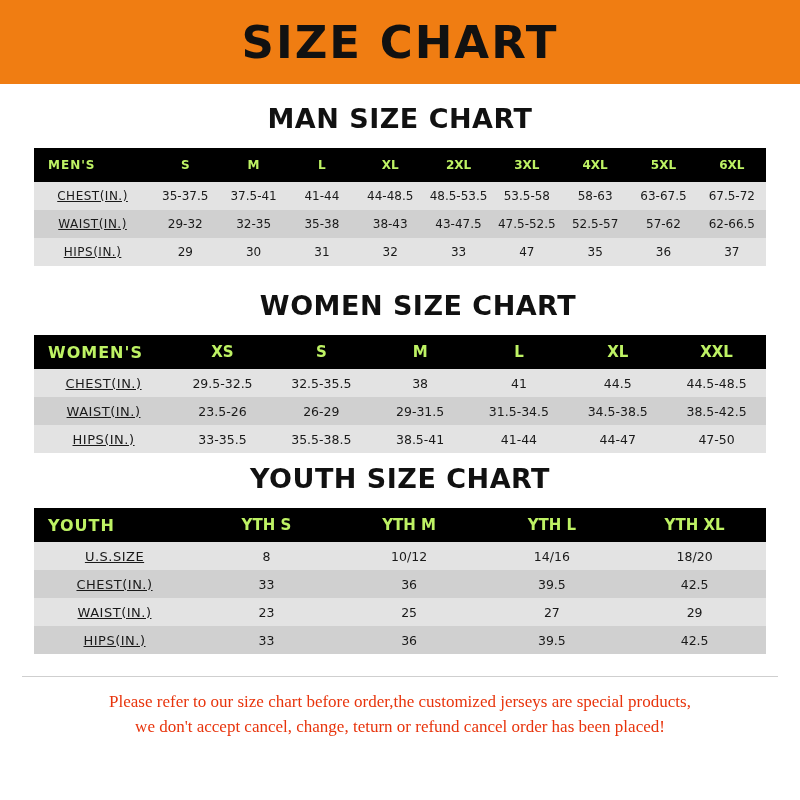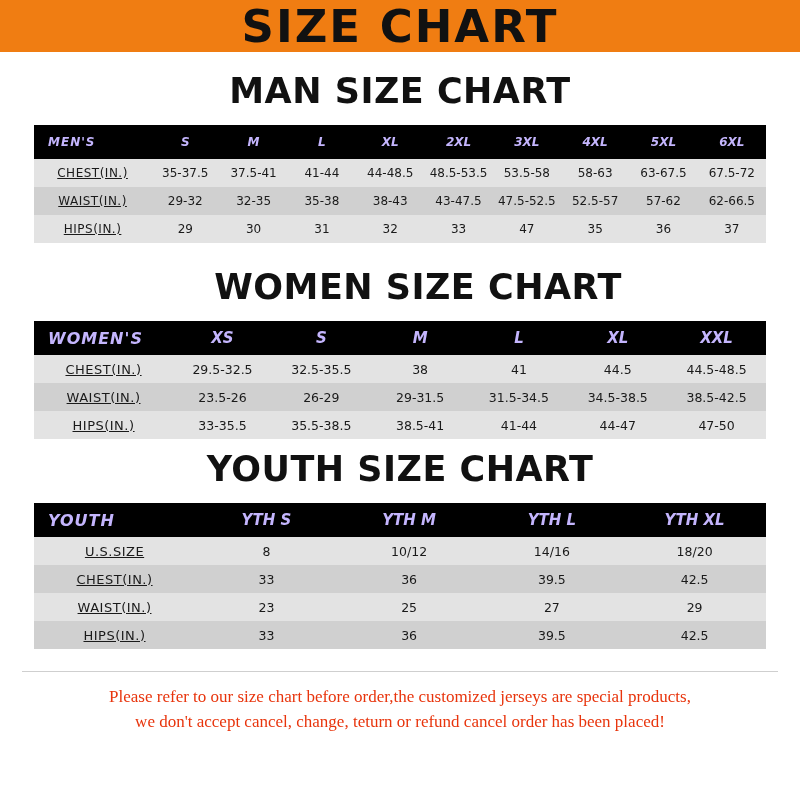--- a/index.html
+++ b/index.html
@@ -17,42 +17,42 @@
     position: relative;
     width: 800px;
     height: 800px;
     background: #ffffff;
     box-sizing: border-box;
   }
   
   .banner {
     position: relative;
     width: 100%;
-    height: 52px;
+    height: 84px;
     background: #f07d12;
     display: flex;
     align-items: center;
     justify-content: center;
   }
   .banner-title {
     font-family: "DejaVu Sans", sans-serif;
     font-weight: bold;
     font-size: 45px;
     letter-spacing: 2px;
     color: #111111;
     line-height: 1;
     margin: 0;
     padding: 0;
   }
   
   .section-title {
     text-align: center;
     font-family: "DejaVu Sans", sans-serif;
     font-weight: bold;
-    font-size: 35px;
+    font-size: 27px;
     color: #111111;
     letter-spacing: 0.5px;
   }
   #man-title { margin-top: 19px; margin-bottom: 14px; }
   #women-title { margin-top: 24px; margin-bottom: 14px; margin-left: 36px; }
   #youth-title { margin-top: 10px; margin-bottom: 14px; }
 
   
   .table-wrap {
     margin: 0 34px;
@@ -72,24 +72,23 @@
     height: 28px;
     vertical-align: middle;
     white-space: nowrap;
   }
   
   table.size-table thead tr {
     background: #000000;
     height: 34px;
   }
   table.size-table thead th {
-    color: #c4b5fd;
+    color: #bef264;
     height: 34px;
     font-weight: bold;
-    font-style: italic;
   }
   table.size-table thead th.corner {
     font-size: 16px;
     letter-spacing: 1px;
     text-align: left;
     padding-left: 14px;
   }
   table.size-table thead th.sizecol {
     font-size: 15px;
     font-weight: bold;

